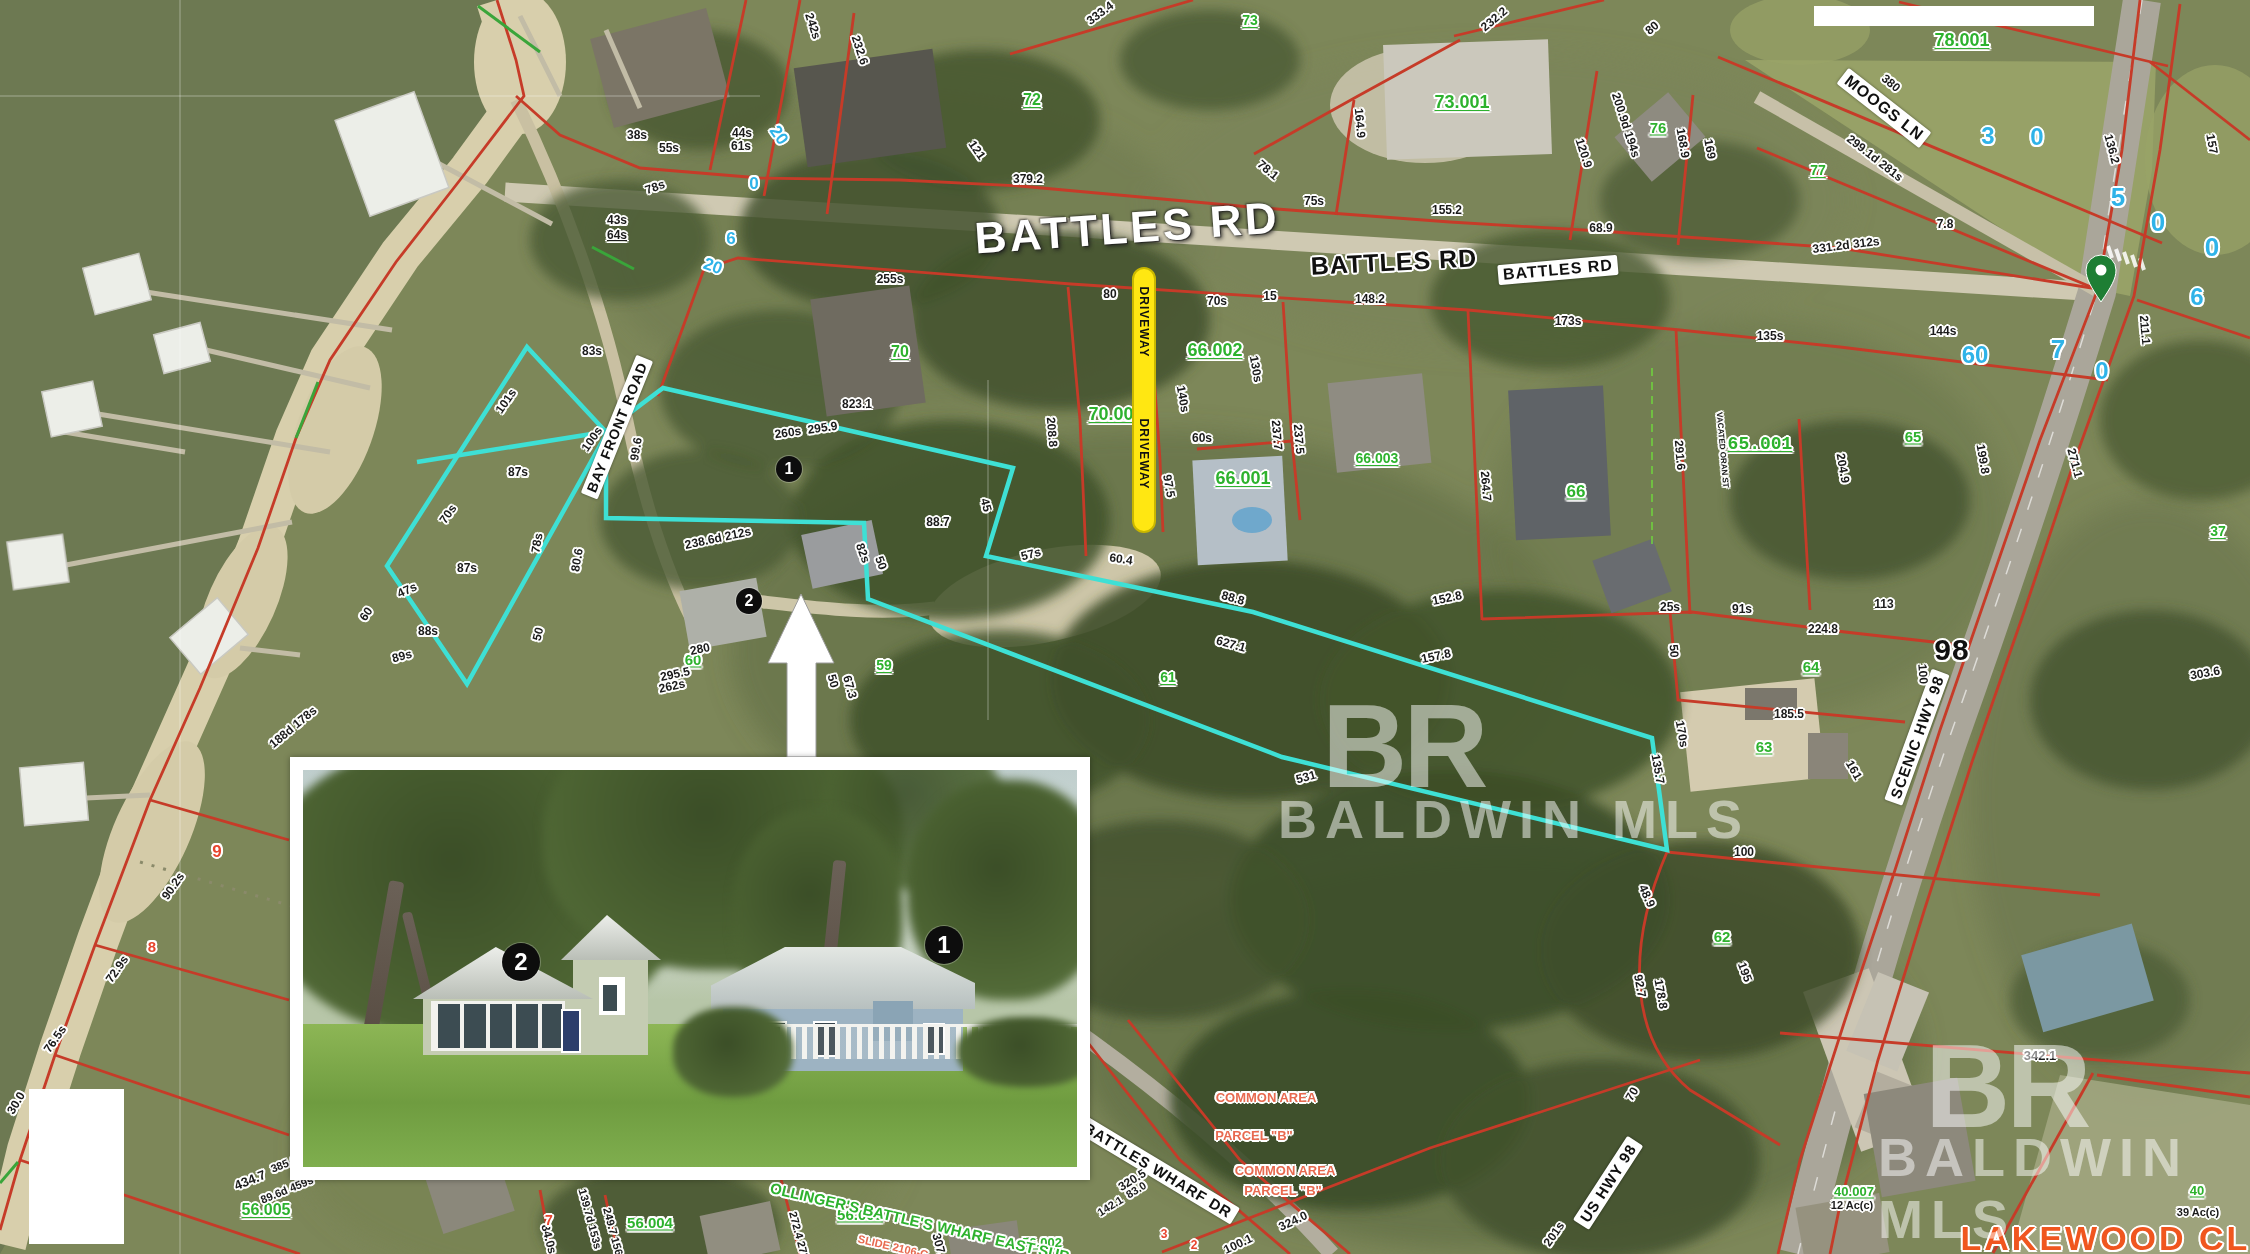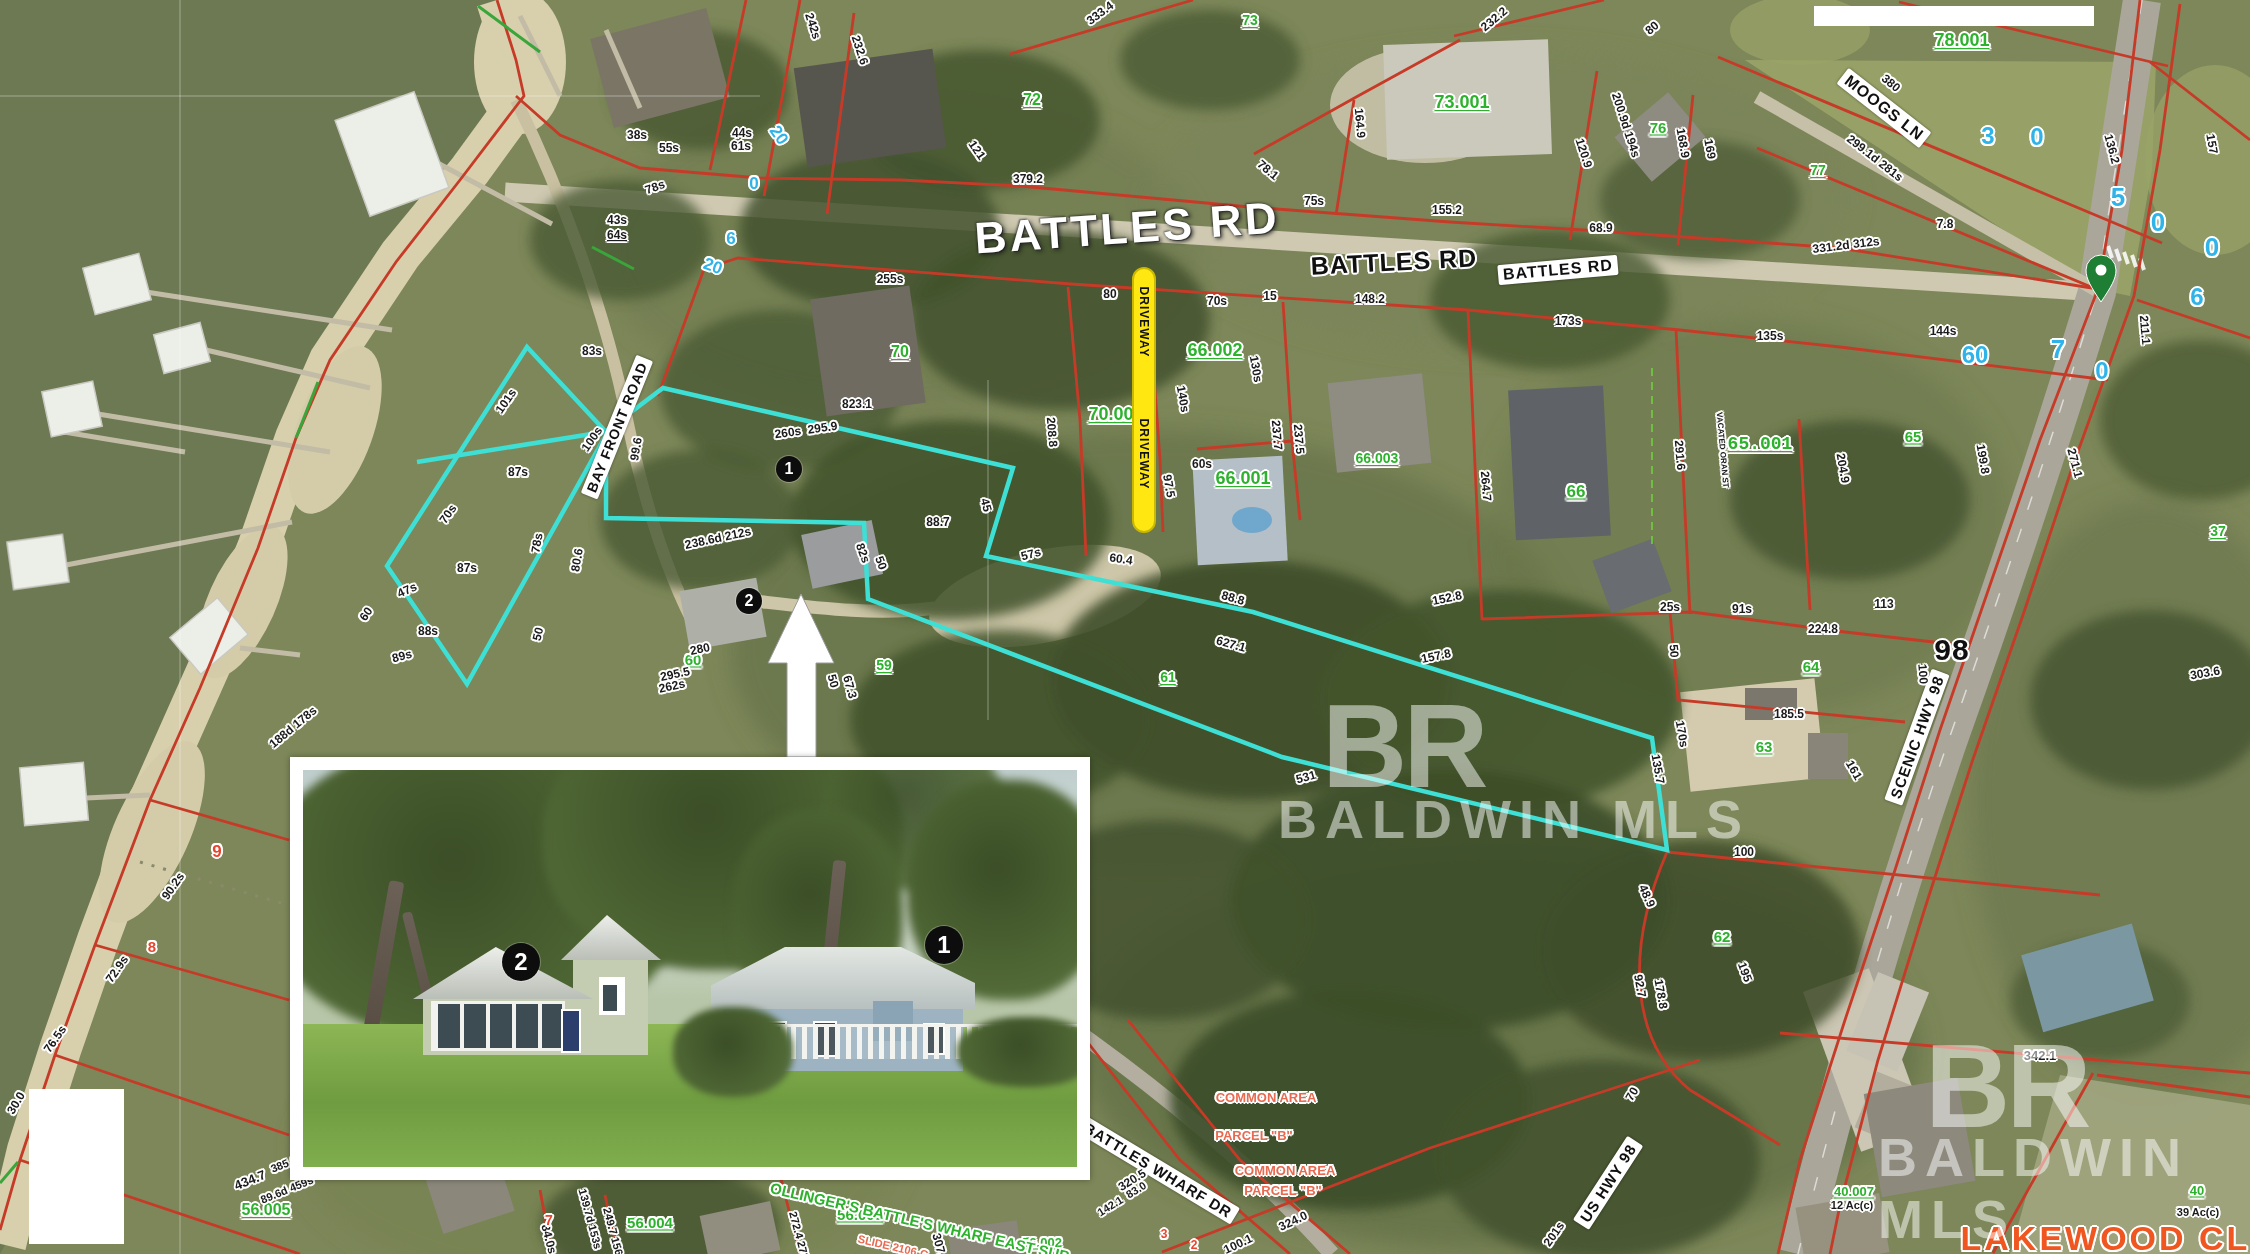--- a/index.html
+++ b/index.html
@@ -344,21 +344,21 @@
       <span class="lbl halo d" style="left: 2145px; top: 330px; font-size: 12px; transform: translate(-50%, -50%) rotate(85deg);">211.1</span>
       <span class="lbl halo d" style="left: 1945px; top: 224px; font-size: 12px; transform: translate(-50%, -50%) rotate(0deg);">7.8</span>
       <span class="lbl halo d" style="left: 1943px; top: 331px; font-size: 12px; transform: translate(-50%, -50%) rotate(0deg);">144s</span>
       <span class="lbl halo d" style="left: 1891px; top: 83px; font-size: 12px; transform: translate(-50%, -50%) rotate(40deg);">380</span>
       <span class="lbl halo d" style="left: 1875px; top: 158px; font-size: 12px; transform: translate(-50%, -50%) rotate(38deg);">299.1d 281s</span>
       <span class="lbl halo d" style="left: 1052px; top: 432px; font-size: 12px; transform: translate(-50%, -50%) rotate(85deg);">208.8</span>
       <span class="lbl halo d" style="left: 1183px; top: 399px; font-size: 12px; transform: translate(-50%, -50%) rotate(80deg);">140s</span>
       <span class="lbl halo d" style="left: 1256px; top: 369px; font-size: 12px; transform: translate(-50%, -50%) rotate(80deg);">130s</span>
       <span class="lbl halo d" style="left: 1277px; top: 435px; font-size: 12px; transform: translate(-50%, -50%) rotate(85deg);">237.7</span>
       <span class="lbl halo d" style="left: 1299px; top: 439px; font-size: 12px; transform: translate(-50%, -50%) rotate(85deg);">237.5</span>
-      <span class="lbl halo d" style="left: 1202px; top: 438px; font-size: 12px; transform: translate(-50%, -50%) rotate(0deg); margin-top: 26px;">60s</span>
+      <span class="lbl halo d" style="left: 1202px; top: 438px; font-size: 12px; transform: translate(-50%, -50%) rotate(0deg);">60s</span>
       <span class="lbl halo d" style="left: 1169px; top: 486px; font-size: 12px; transform: translate(-50%, -50%) rotate(80deg);">97.5</span>
       <span class="lbl halo d" style="left: 1233px; top: 598px; font-size: 12px; transform: translate(-50%, -50%) rotate(15deg);">88.8</span>
       <span class="lbl halo d" style="left: 1121px; top: 559px; font-size: 12px; transform: translate(-50%, -50%) rotate(8deg);">60.4</span>
       <span class="lbl halo d" style="left: 857px; top: 404px; font-size: 12px; transform: translate(-50%, -50%) rotate(0deg);">823.1</span>
       <span class="lbl halo d" style="left: 806px; top: 430px; font-size: 12px; transform: translate(-50%, -50%) rotate(-8deg);">260s  295.9</span>
       <span class="lbl halo d" style="left: 718px; top: 538px; font-size: 12px; transform: translate(-50%, -50%) rotate(-12deg);">238.6d 212s</span>
       <span class="lbl halo d" style="left: 863px; top: 553px; font-size: 12px; transform: translate(-50%, -50%) rotate(70deg);">82s</span>
       <span class="lbl halo d" style="left: 881px; top: 563px; font-size: 12px; transform: translate(-50%, -50%) rotate(70deg);">50</span>
       <span class="lbl halo d" style="left: 938px; top: 522px; font-size: 12px; transform: translate(-50%, -50%) rotate(0deg);">88.7</span>
       <span class="lbl halo d" style="left: 986px; top: 505px; font-size: 12px; transform: translate(-50%, -50%) rotate(75deg);">45</span>

